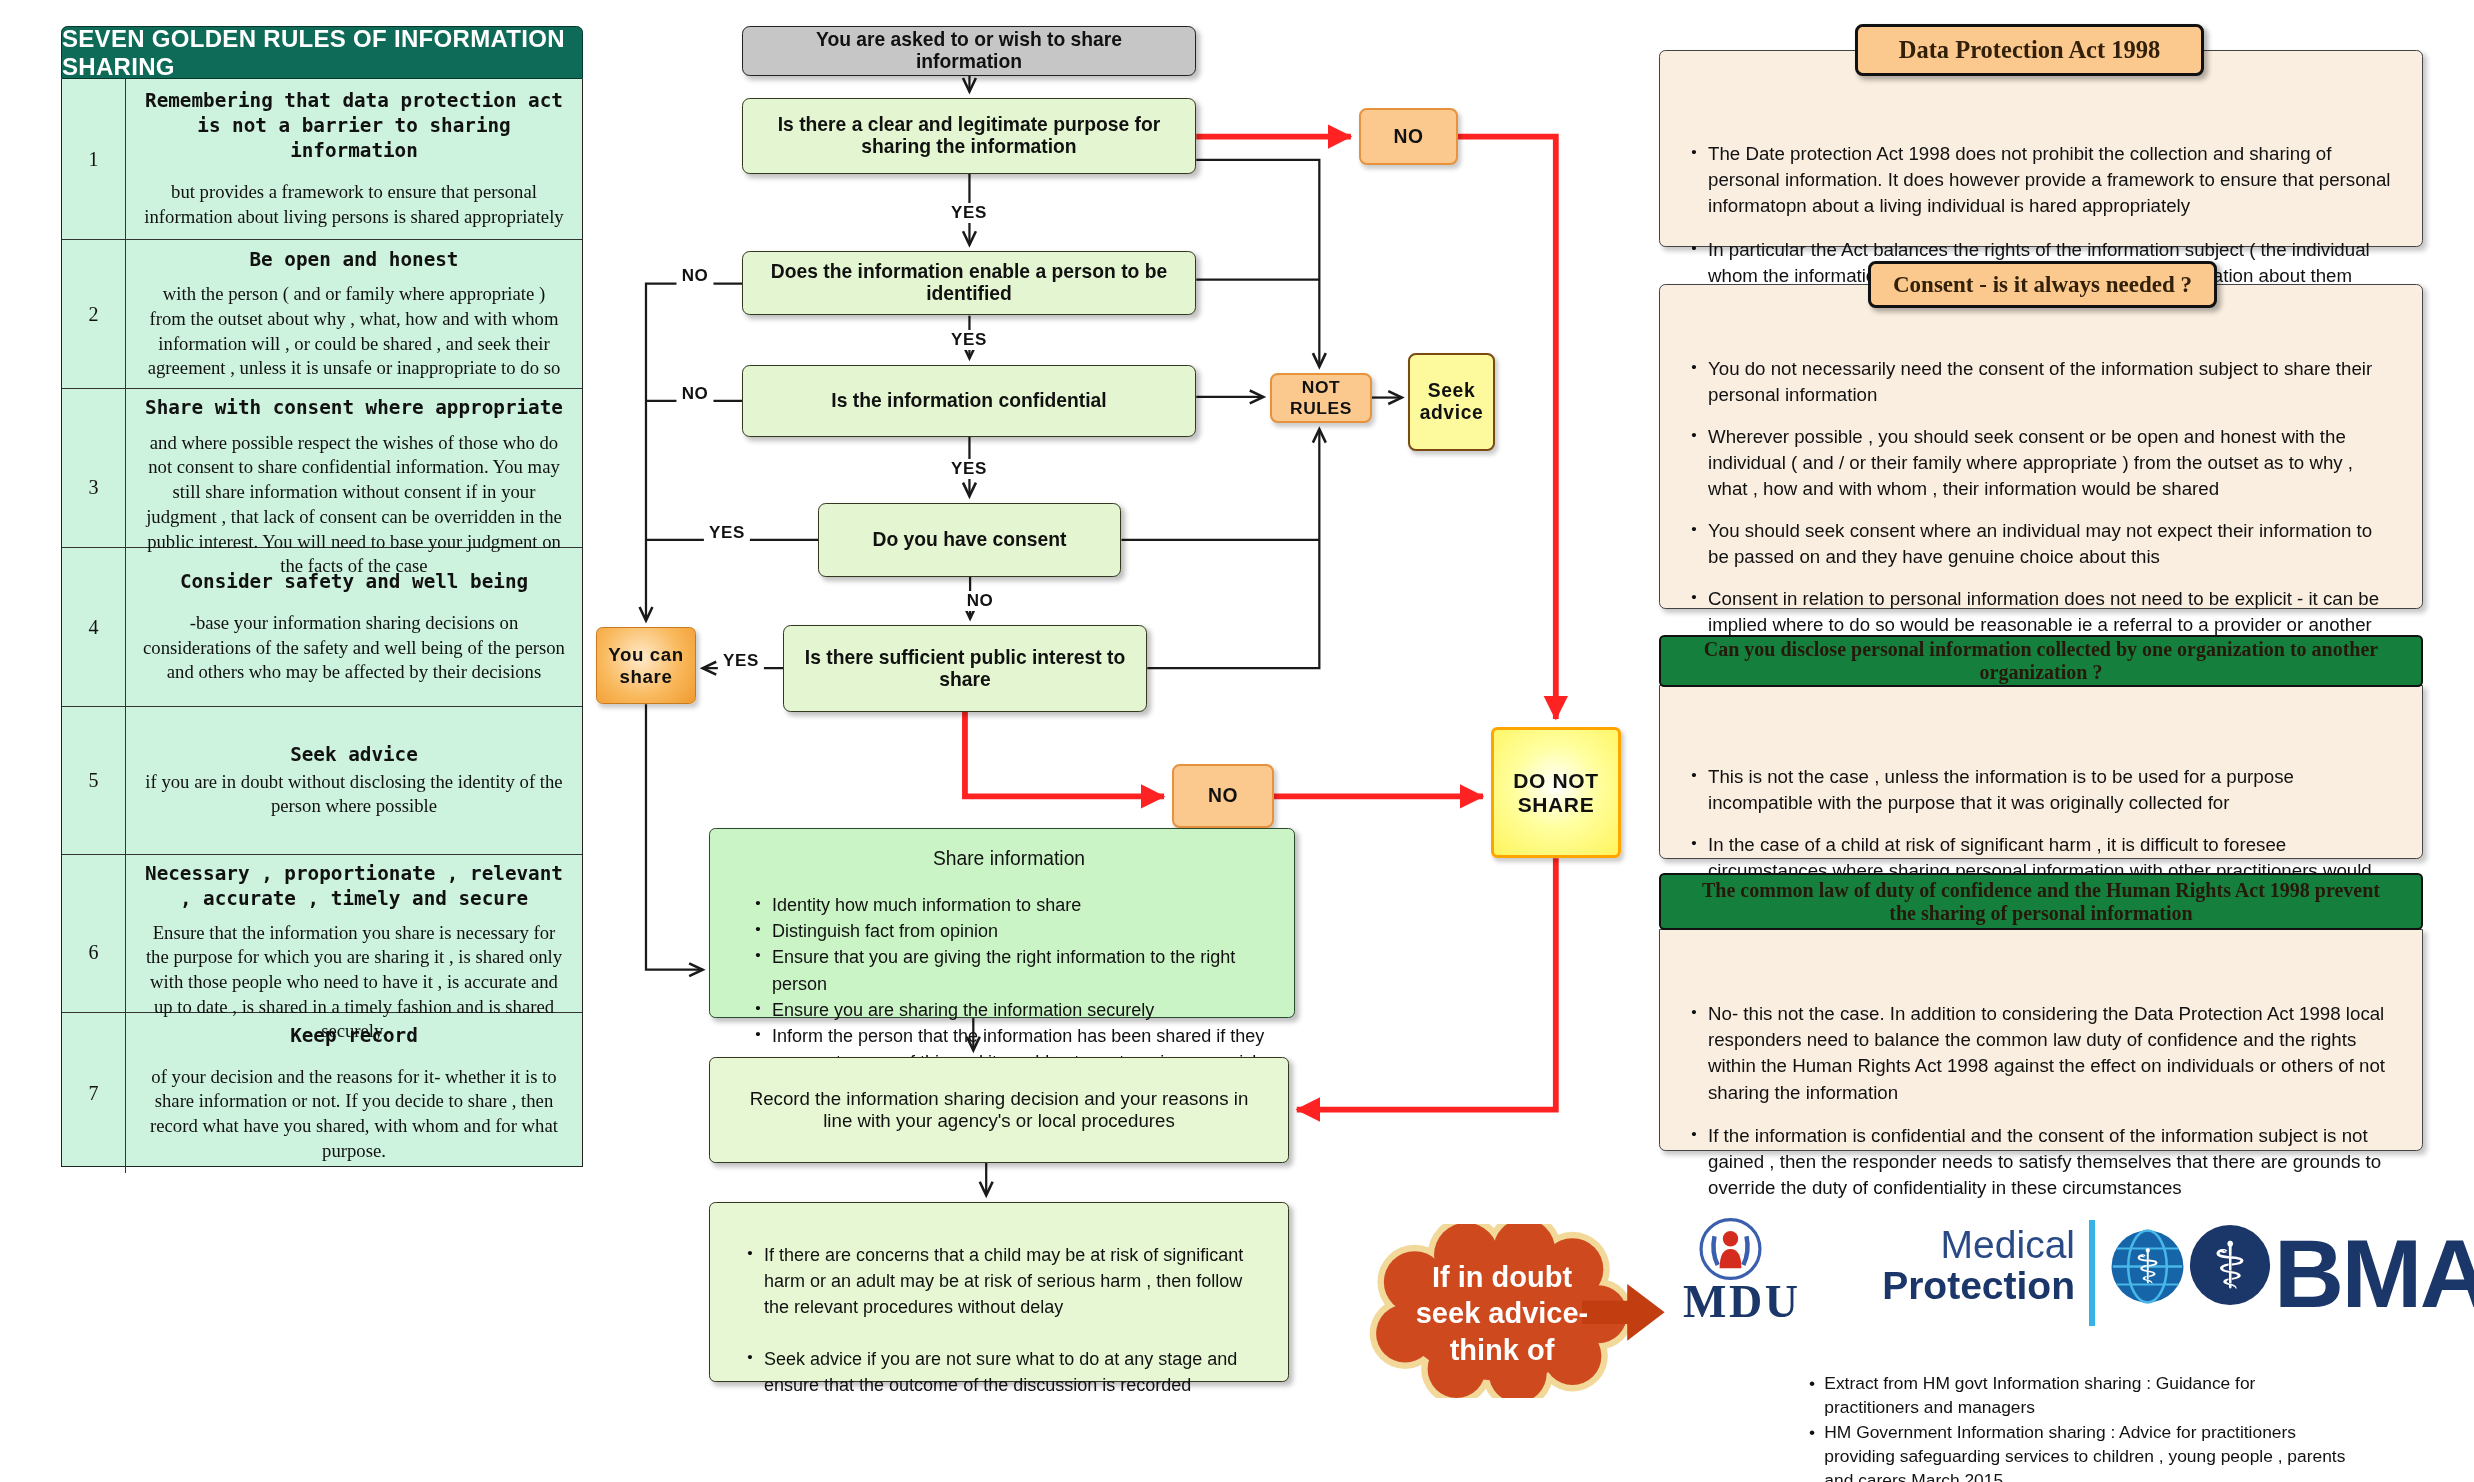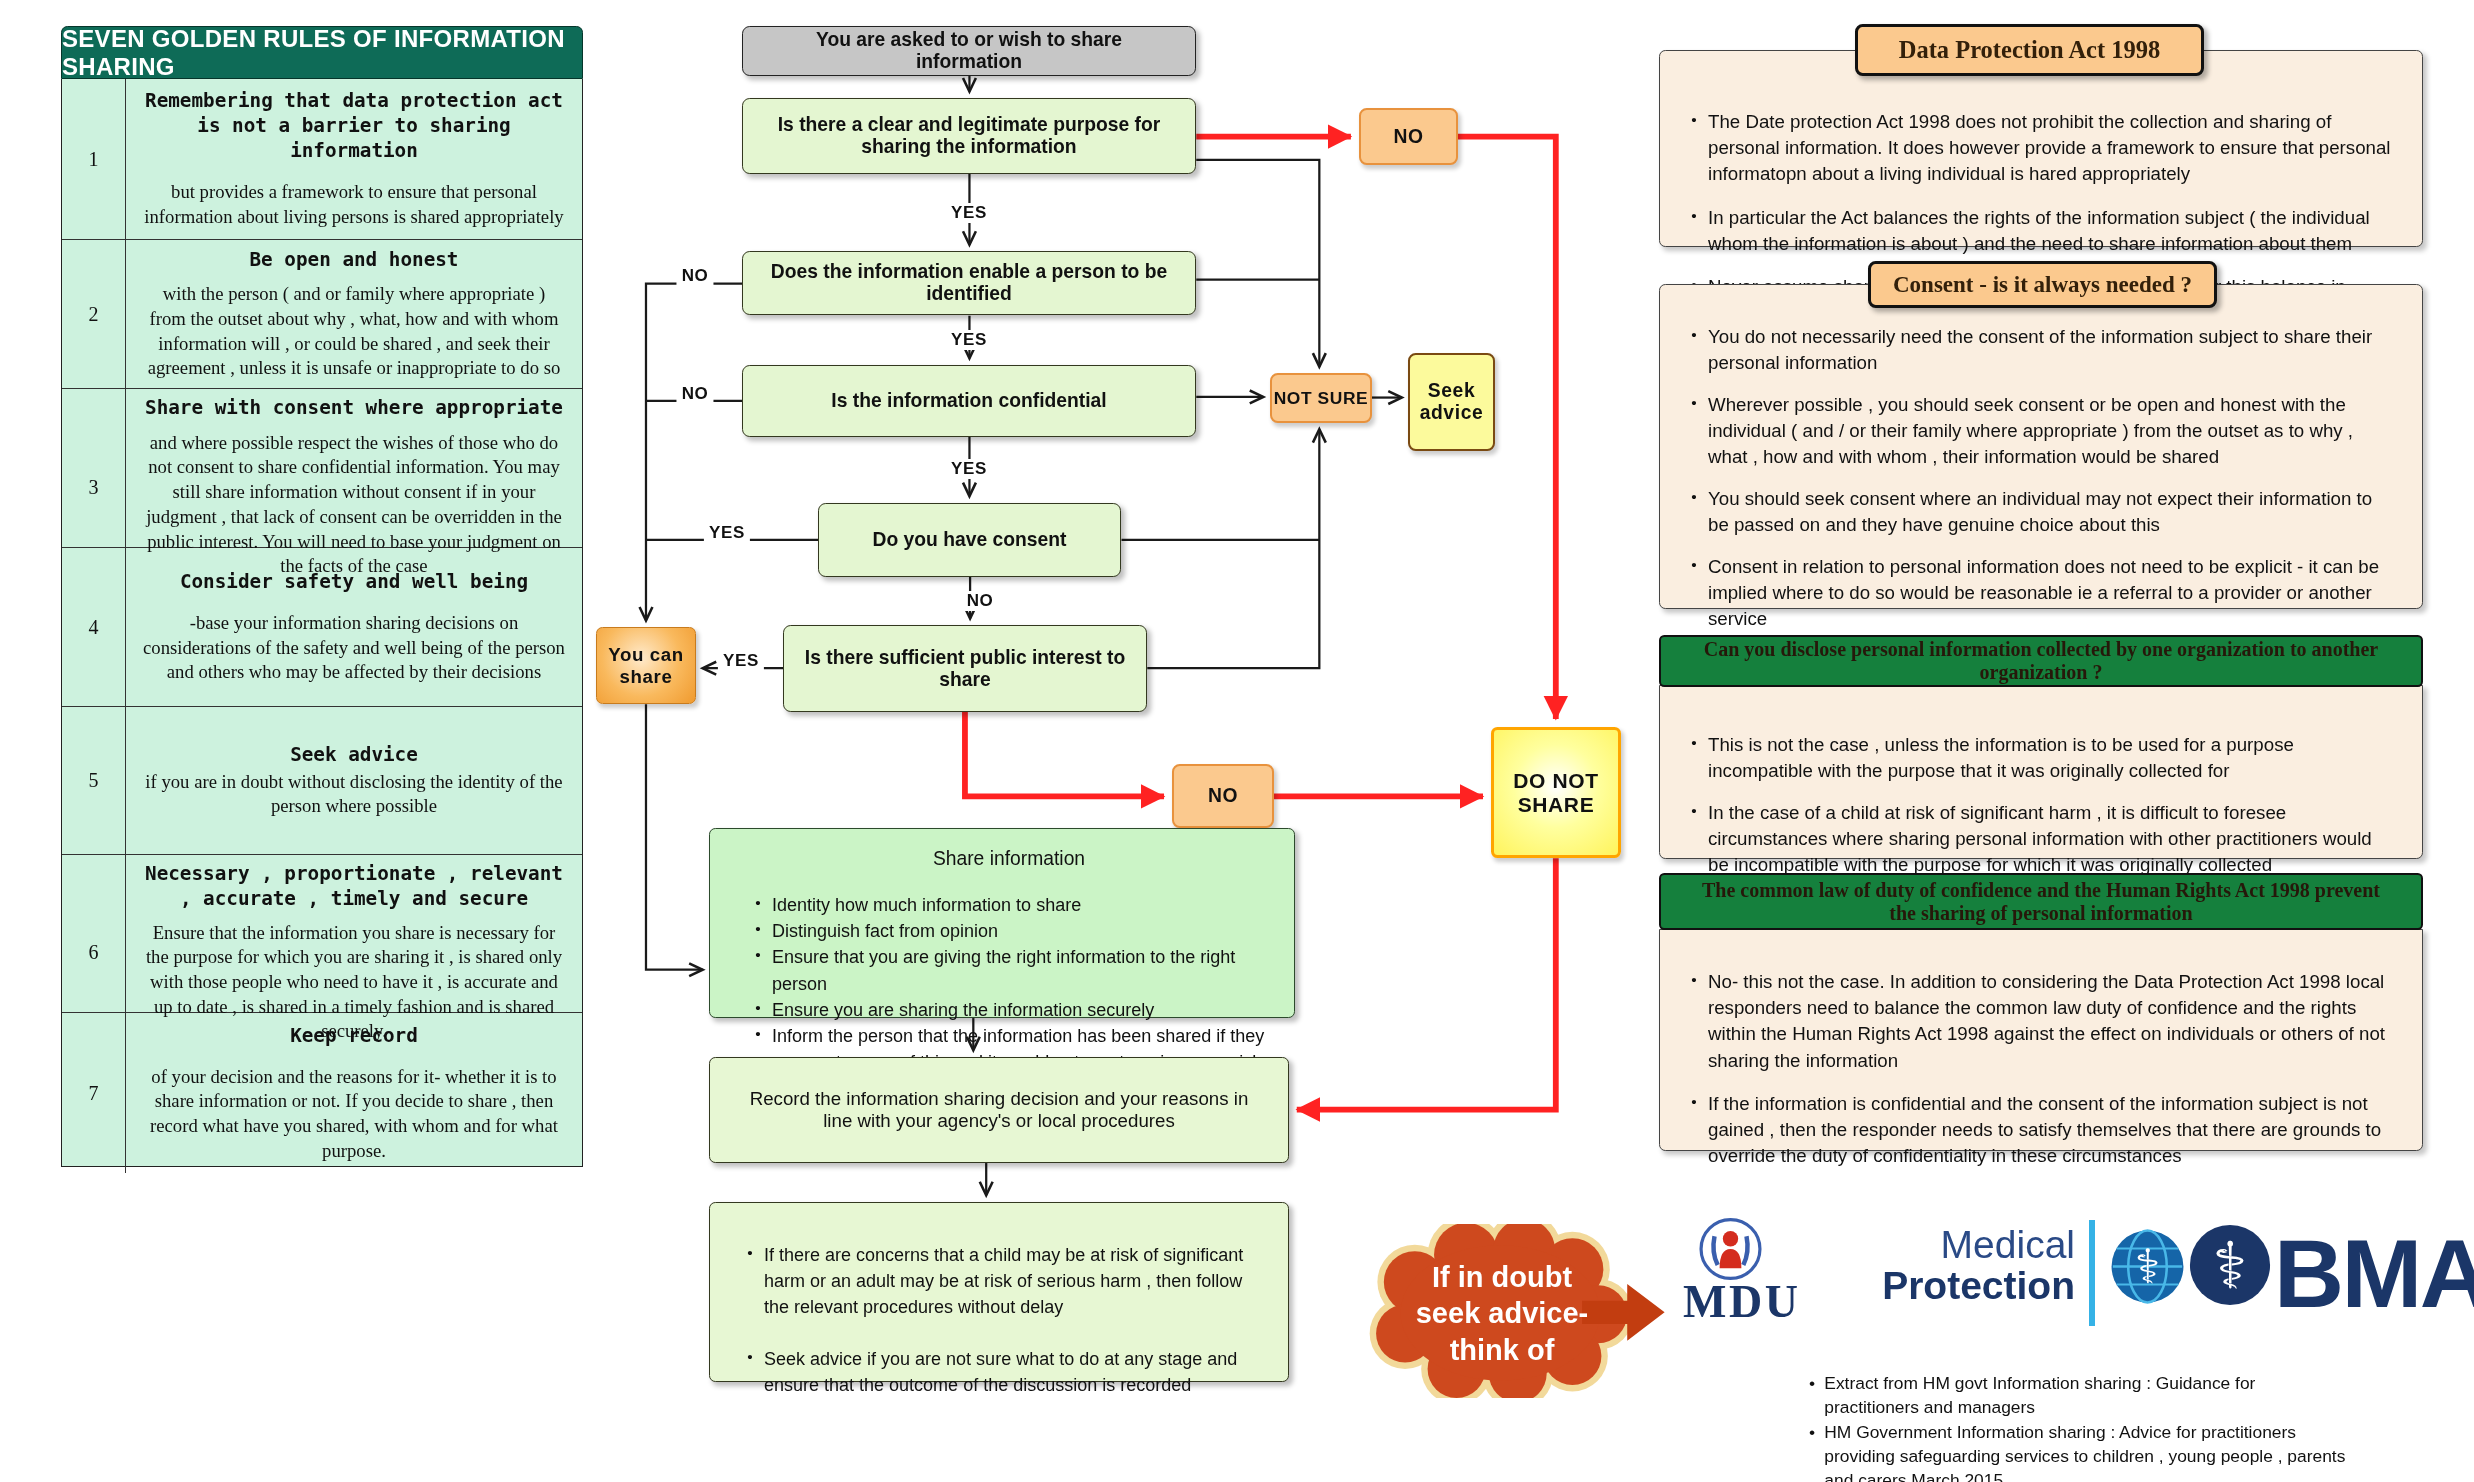--- a/index.html
+++ b/index.html
@@ -43,21 +43,21 @@
   .bigbox .bb-title{text-align:center;font-size:19.3px;margin-bottom:22px;}
   .blist{list-style:none;margin:0;padding:0;font-size:18px;line-height:1.45;}
   .blist li{padding-left:22px;position:relative;}
   .blist li::before{content:"\2022";position:absolute;left:5.2px;top:0;font-size:15.5px;}
   .softgreen{background:#E7F7D3;border:1.9px solid #33381f;border-radius:6.4px;
              box-shadow:3.2px 3.9px 5.2px rgba(0,0,0,.25);}
 
   
   .rpanel{background:#FAEEE0;border:1.9px solid #444;border-radius:6.4px;
           box-shadow:3.2px 3.9px 5.2px rgba(0,0,0,.22);padding:19.3px 26px;}
-  .rpanel .blist{font-size:18.7px;line-height:1.4;}
+  .rpanel .blist{font-size:18.7px;line-height:1.4;margin-top:32px;}
   .rpanel .blist li{margin-bottom:19.3px;}
   .rhead{background:#FBC98E;border:3.2px solid #111;border-radius:7.7px;display:flex;
          align-items:center;justify-content:center;text-align:center;
          font-family:"Liberation Serif",serif;font-weight:bold;font-size:24.5px;color:#33200a;
          box-shadow:3.2px 3.9px 5.2px rgba(0,0,0,.3);z-index:4;}
   .rbar{background:#15803d;border:2.6px solid #111;border-radius:5.2px;display:flex;
         align-items:center;justify-content:center;text-align:center;font-weight:bold;
         font-size:20px;color:#26180a;padding:3.9px 32px;z-index:4;
         font-family:"Liberation Serif",serif;}
 
@@ -203,21 +203,21 @@
 
   <div class="abs qbox node" style="left:783px;top:625px;width:364px;height:87px;">
       <span>Is there sufficient public interest to share</span>
     </div>
 
   <div class="abs obox node" style="left:1359px;top:108px;width:99px;height:57px;">
       <span>NO</span>
     </div>
 
   <div class="abs obox node" style="left:1270px;top:373px;width:102px;height:50px;font-size:17.4px;">
-      <span>NOT SURE</span>
+      <span>NOT RULES</span>
     </div>
 
   <div class="abs obox seek node" style="left:1408px;top:353px;width:87px;height:98px;">
       <span>Seek advice</span>
     </div>
 
   <div class="abs obox share-btn node" style="left:596px;top:627px;width:100px;height:77px;">
       <span>You can share</span>
     </div>
 

